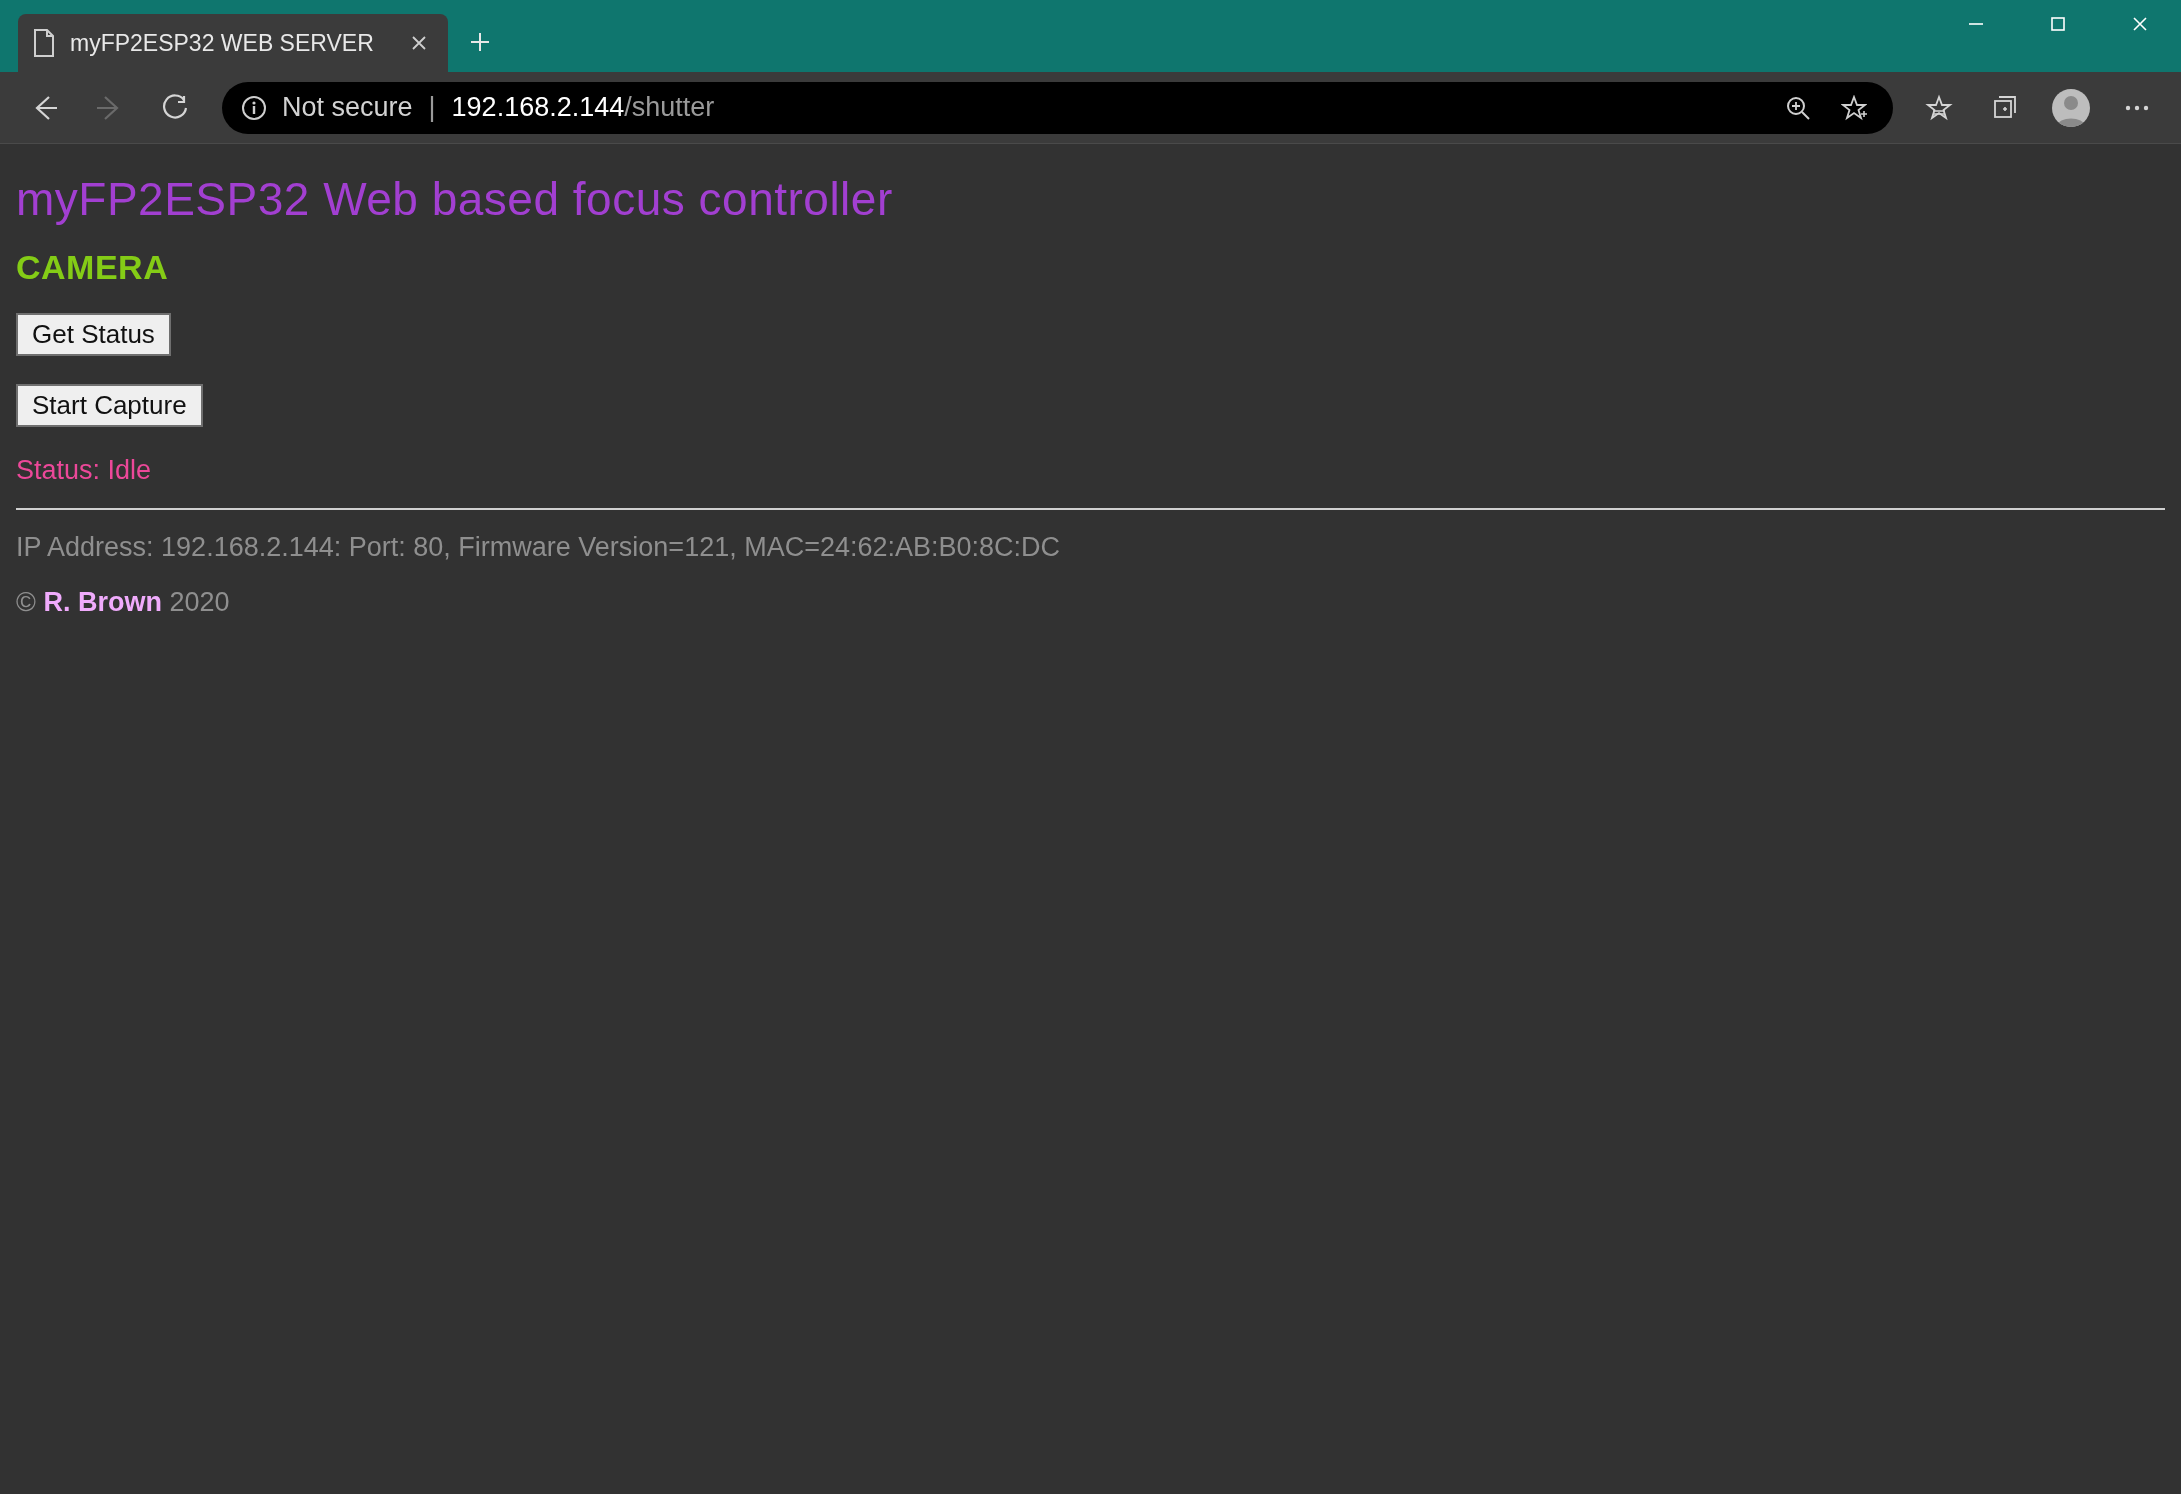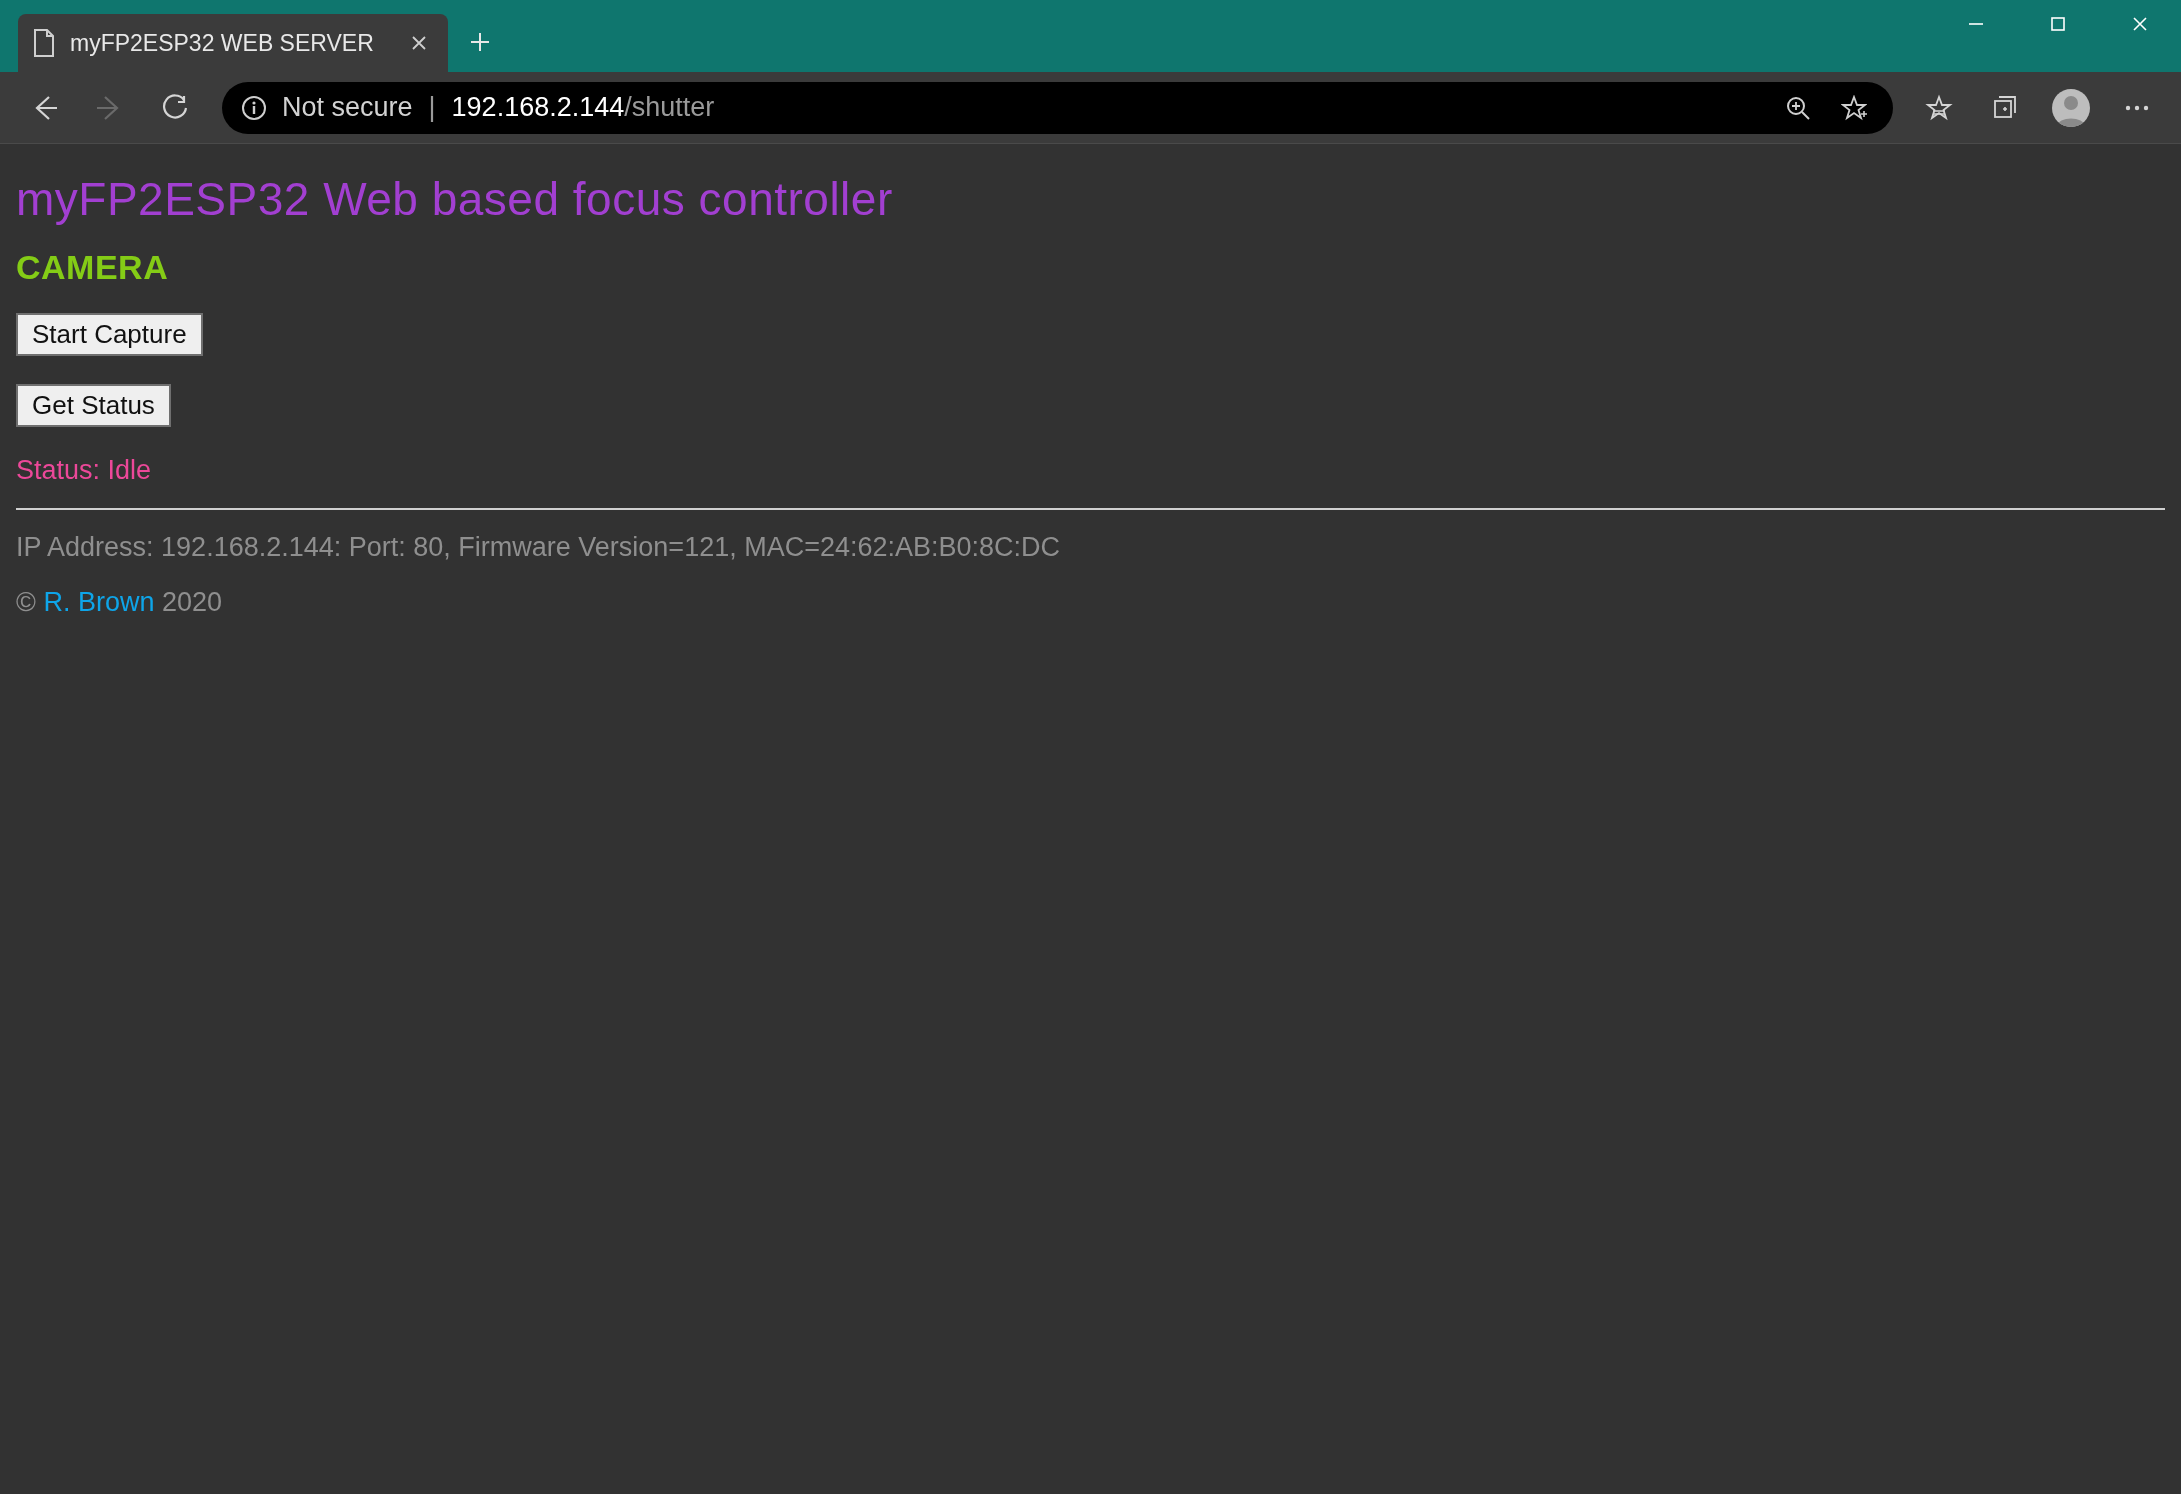--- a/index.html
+++ b/index.html
@@ -141,21 +141,21 @@
     cursor: pointer;
   }
   .status-line { margin: 2px 0 22px 0; color: #ec4899; }
   hr.sep {
     border: none;
     border-top: 2px solid #d0d0d0;
     margin: 8px 0 22px 0;
   }
   .info-line { color: #8f8f8f; margin-bottom: 24px; }
   .copyright { color: #8f8f8f; }
-  .copyright .author { font-weight: 400; color: #0ea5e9; }
+  .copyright .author { font-weight: 700; color: #f0abfc; }
 
 </style>
 </head>
 <body>
 
 <div class="titlebar">
   <div class="tab-strip">
     <div class="tab">
       <span class="doc-icon">
         <svg viewBox="0 0 24 28">
@@ -270,24 +270,24 @@
         <circle cx="23" cy="5" r="2.2" fill="#d5d5d5"></circle>
       </svg>
   </div>
 </div>
 
 <div class="page">
   <div class="h1">myFP2ESP32 Web based focus controller</div>
   <div class="h2">CAMERA</div>
 
   <div class="btn-row">
+    <button class="page-btn">Get Status</button>
+  </div>
+  <div class="btn-row">
     <button class="page-btn">Start Capture</button>
-  </div>
-  <div class="btn-row">
-    <button class="page-btn">Get Status</button>
   </div>
 
   <div class="status-line">Status: Idle</div>
 
   <hr class="sep">
 
   <div class="info-line">IP Address: 192.168.2.144: Port: 80, Firmware Version=121, MAC=24:62:AB:B0:8C:DC</div>
 
   <div class="copyright">
     <span>© </span><span class="author">R. Brown</span><span> 2020</span>

